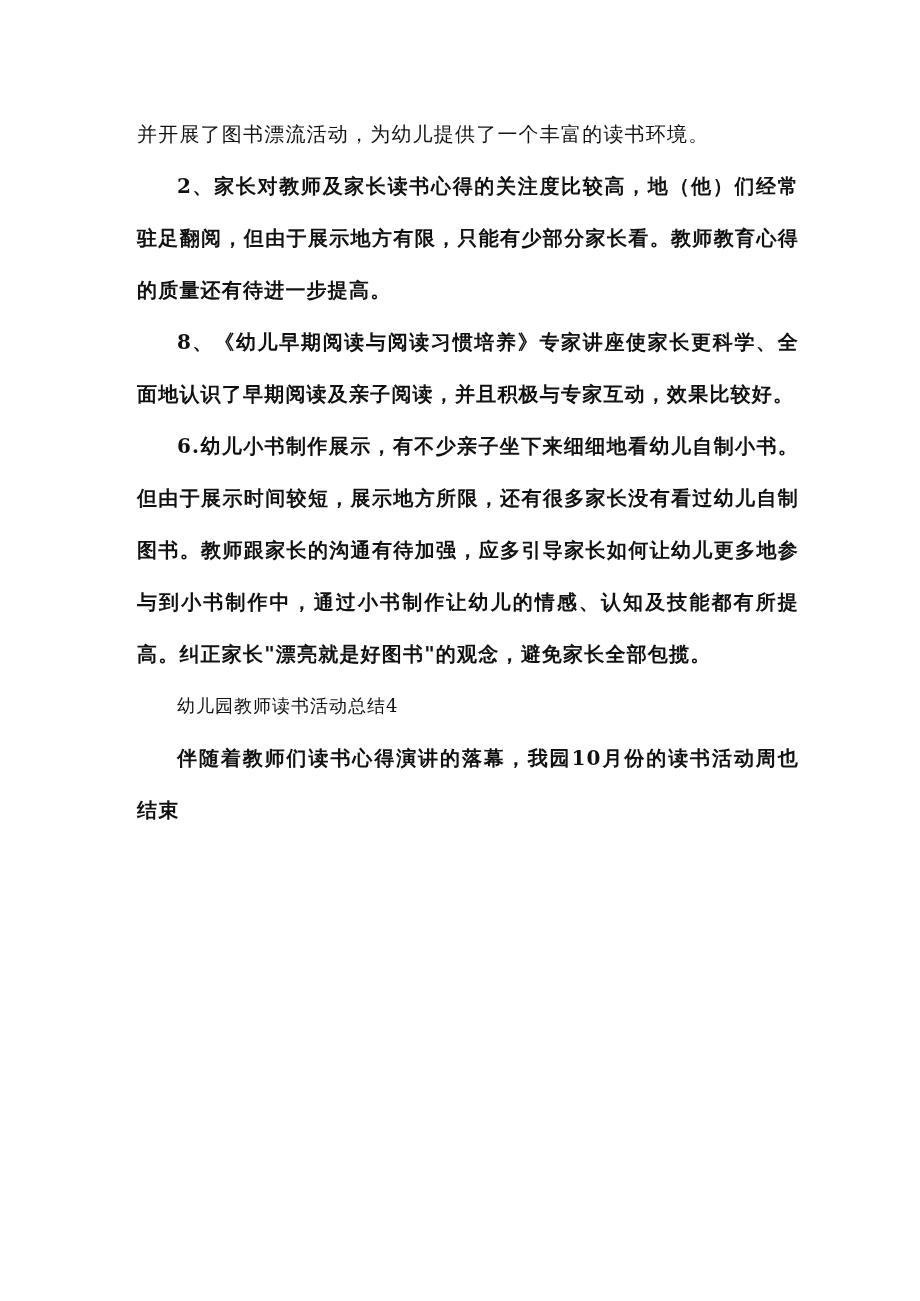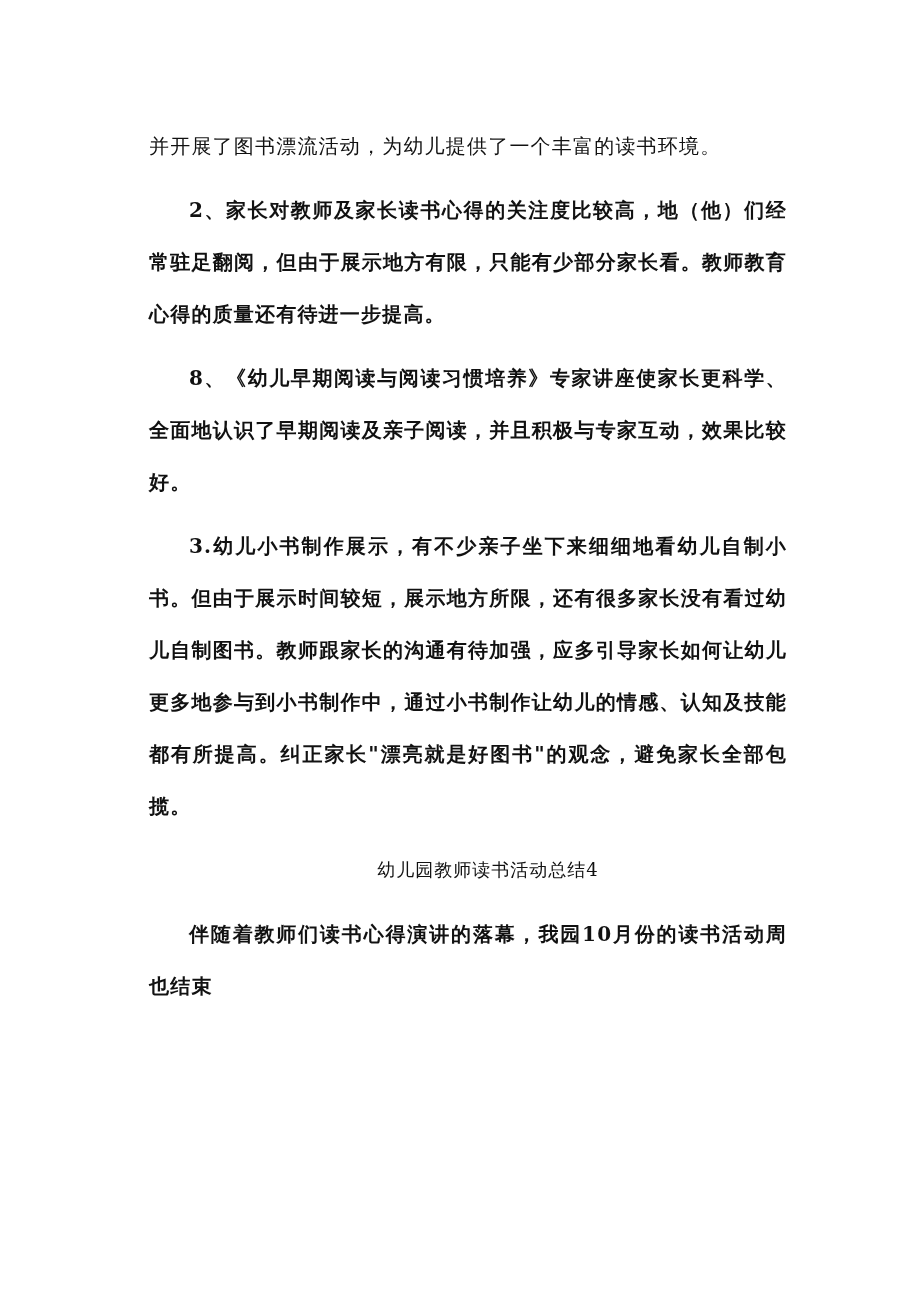--- a/index.html
+++ b/index.html
@@ -15,44 +15,43 @@
     font-family: "DejaVu Serif", "Liberation Serif", serif;
     color: #111111;
   }
   .page {
     position: absolute;
     left: 137px;
     top: 108px;
     width: 662px;
   }
   .para {
-    margin: 12px;
+    margin: 0;
     font-size: 20px;
     line-height: 52px;
     letter-spacing: 1.2px;
     text-align: justify;
     text-align-last: left;
     word-break: break-all;
   }
   .indent {
     text-indent: 40px;
     font-weight: bold;
   }
   .heading {
     margin: 0;
     font-size: 18px;
     line-height: 52px;
     padding-left: 40px;
     letter-spacing: 1px;
-    text-align: center;
   }
 </style>
 </head>
 <body>
 
 <div class="page">
   <p class="para">并开展了图书漂流活动，为幼儿提供了一个丰富的读书环境。</p>
   <p class="para indent">2、家长对教师及家长读书心得的关注度比较高，地（他）们经常驻足翻阅，但由于展示地方有限，只能有少部分家长看。教师教育心得的质量还有待进一步提高。</p>
   <p class="para indent">8、《幼儿早期阅读与阅读习惯培养》专家讲座使家长更科学、全面地认识了早期阅读及亲子阅读，并且积极与专家互动，效果比较好。</p>
-  <p class="para indent">3.幼儿小书制作展示，有不少亲子坐下来细细地看幼儿自制小书。但由于展示时间较短，展示地方所限，还有很多家长没有看过幼儿自制图书。教师跟家长的沟通有待加强，应多引导家长如何让幼儿更多地参与到小书制作中，通过小书制作让幼儿的情感、认知及技能都有所提高。纠正家长"漂亮就是好图书"的观念，避免家长全部包揽。</p>
+  <p class="para indent">6.幼儿小书制作展示，有不少亲子坐下来细细地看幼儿自制小书。但由于展示时间较短，展示地方所限，还有很多家长没有看过幼儿自制图书。教师跟家长的沟通有待加强，应多引导家长如何让幼儿更多地参与到小书制作中，通过小书制作让幼儿的情感、认知及技能都有所提高。纠正家长"漂亮就是好图书"的观念，避免家长全部包揽。</p>
   <p class="heading">幼儿园教师读书活动总结4</p>
   <p class="para indent">伴随着教师们读书心得演讲的落幕，我园10月份的读书活动周也结束</p>
 </div>
 
 </body></html>

